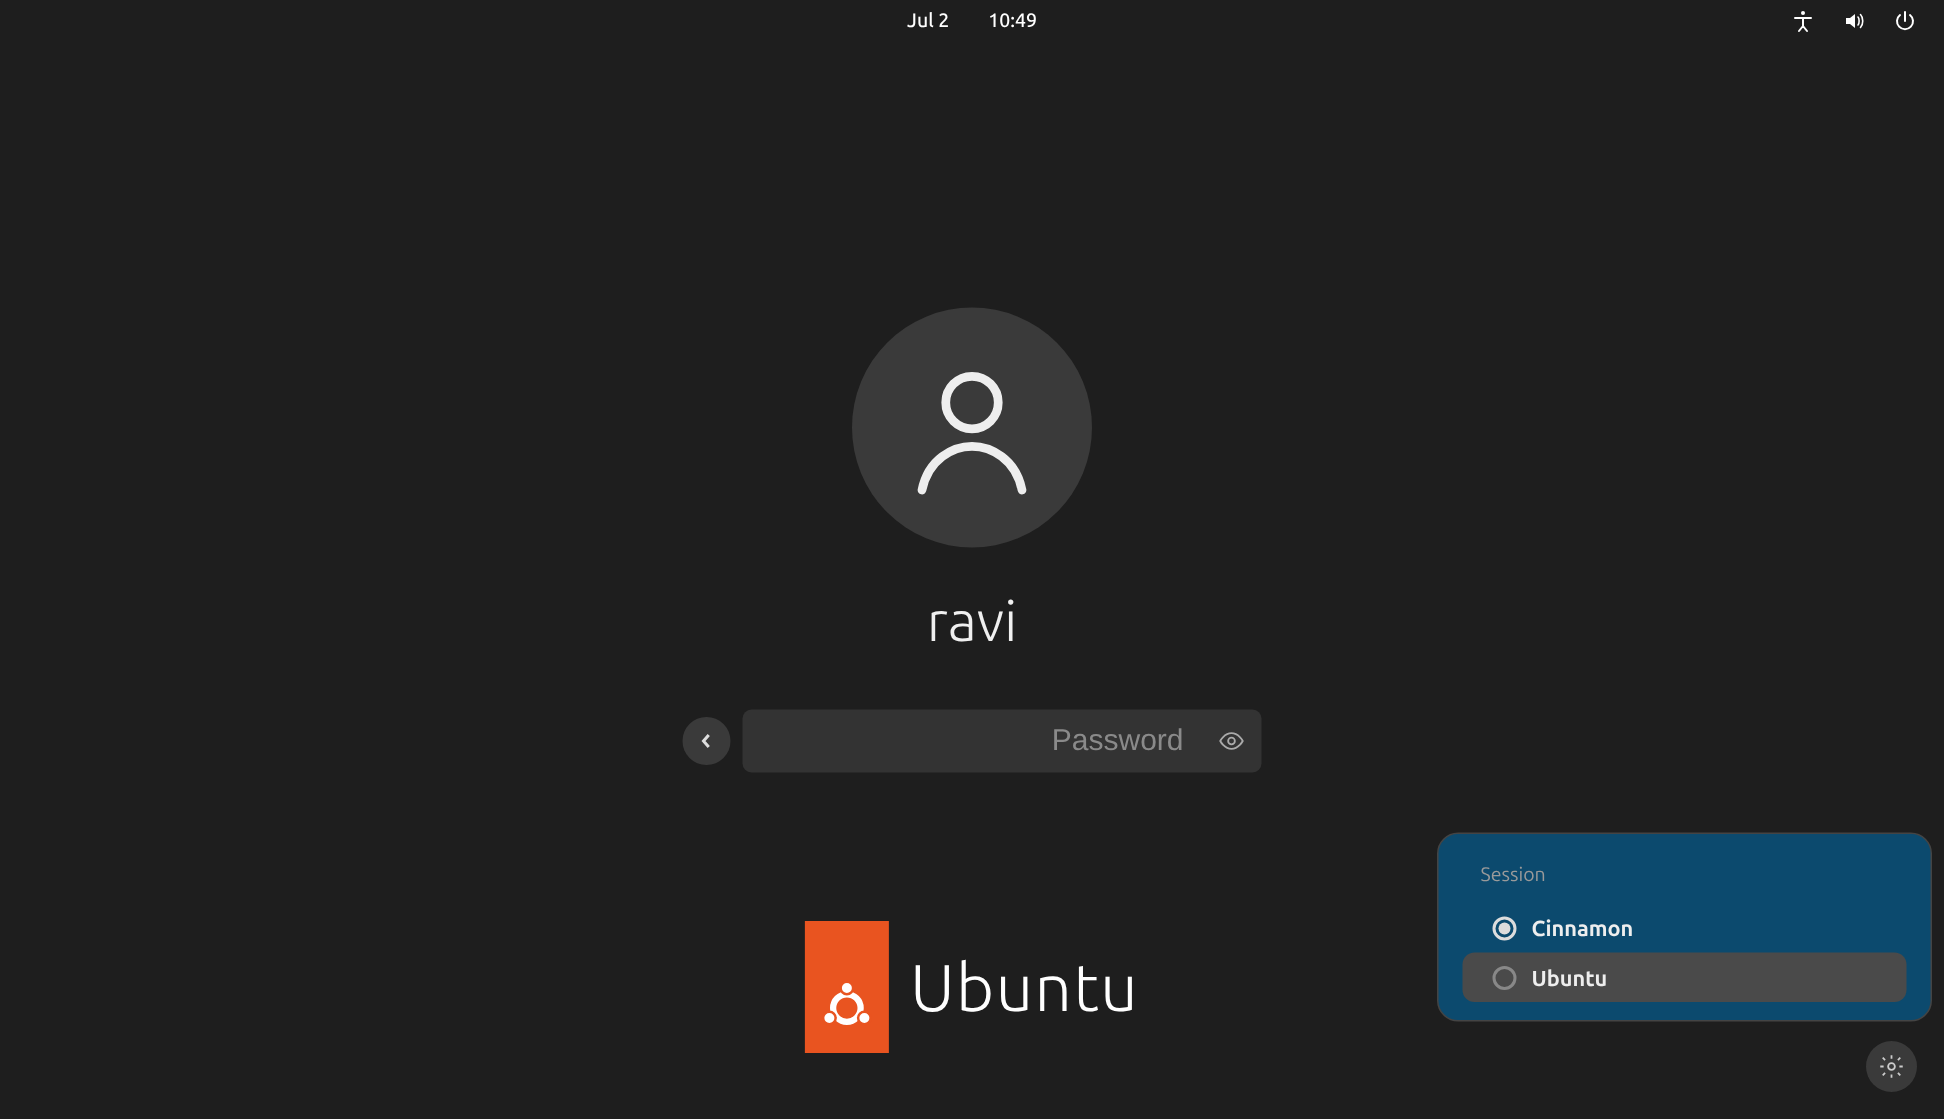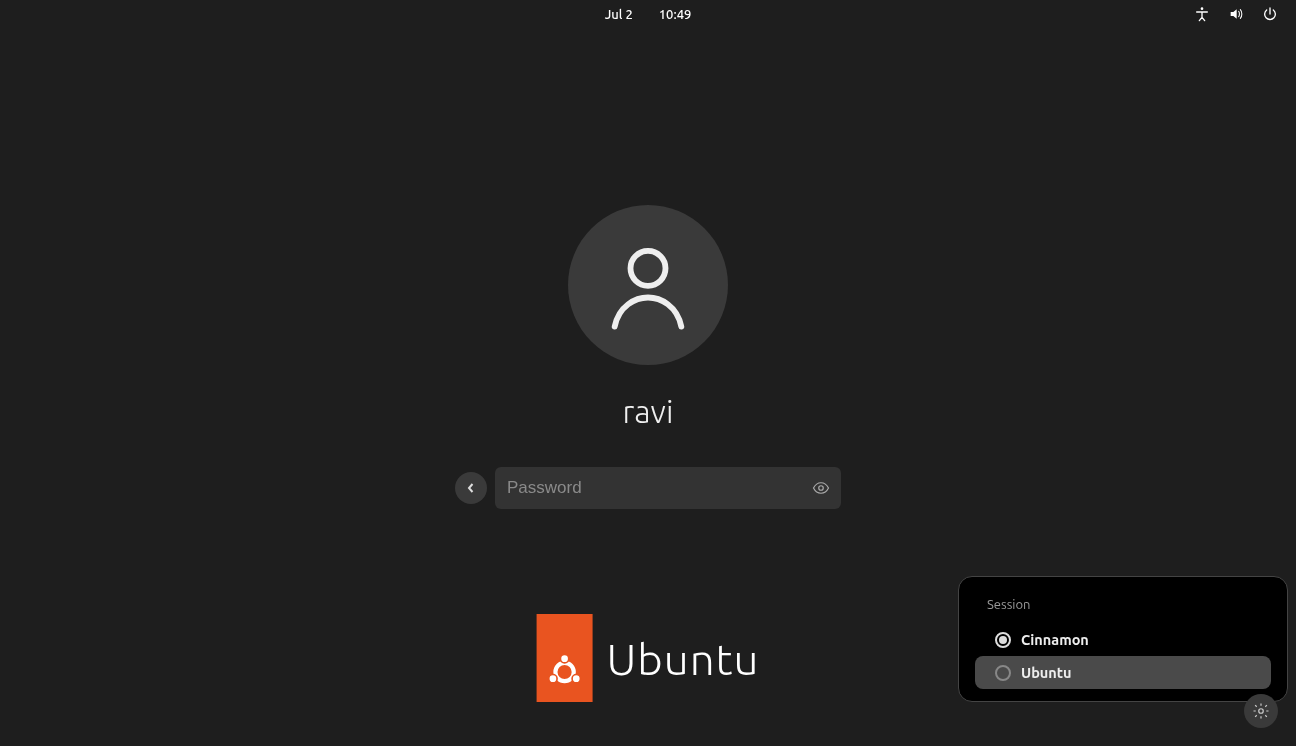--- a/index.html
+++ b/index.html
@@ -54,21 +54,21 @@
       width: 160px; height: 160px;
       border-radius: 50%;
       background: #3a3a3a;
       display: flex;
       align-items: center;
       justify-content: center;
     }
     .avatar svg { width: 100px; height: 100px; }
     .username {
       margin-top: 28px;
-      font-size: 32px;
+      font-size: 38px;
       font-weight: 300;
       color: #f0f0f0;
     }
     .password-row {
       margin-top: 38px;
       display: flex;
       align-items: center;
       gap: 8px;
     }
     .back-btn {
@@ -88,22 +88,23 @@
       display: flex;
       align-items: center;
     }
     .pw-field input {
       flex: 1;
       height: 100%;
       background: transparent;
       border: none;
       outline: none;
       color: #f97316;
-      font-size: 17px;
+      font-size: 20px;
       padding: 0 12px;
+      text-align: right;
     }
     .pw-field input::placeholder { color: #8a8a8a; }
     .eye-btn {
       width: 40px;
       display: flex; align-items: center; justify-content: center;
       cursor: pointer;
     }
     .eye-btn svg { width: 18px; height: 18px; stroke: #aaa; fill: none; stroke-width: 1.6; }
 
     
@@ -140,23 +141,23 @@
       background: #3a3a3a;
       display: flex; align-items: center; justify-content: center;
       cursor: pointer;
     }
     .session-toggle svg { width: 18px; height: 18px; stroke: #ccc; fill: none; stroke-width: 1.6; }
 
     
     .session-popup {
       position: absolute;
       right: 8px;
-      bottom: 44px;
+      bottom: 65px;
       width: 330px;
-      background: #000000;
+      background: #0c4a6e;
       border: 1px solid #444;
       border-radius: 14px;
       padding: 20px 8px 12px 8px;
     }
     .session-popup .title {
       font-size: 13px;
       color: #9a9a9a;
       padding: 0 20px 12px 20px;
     }
     .session-option {

